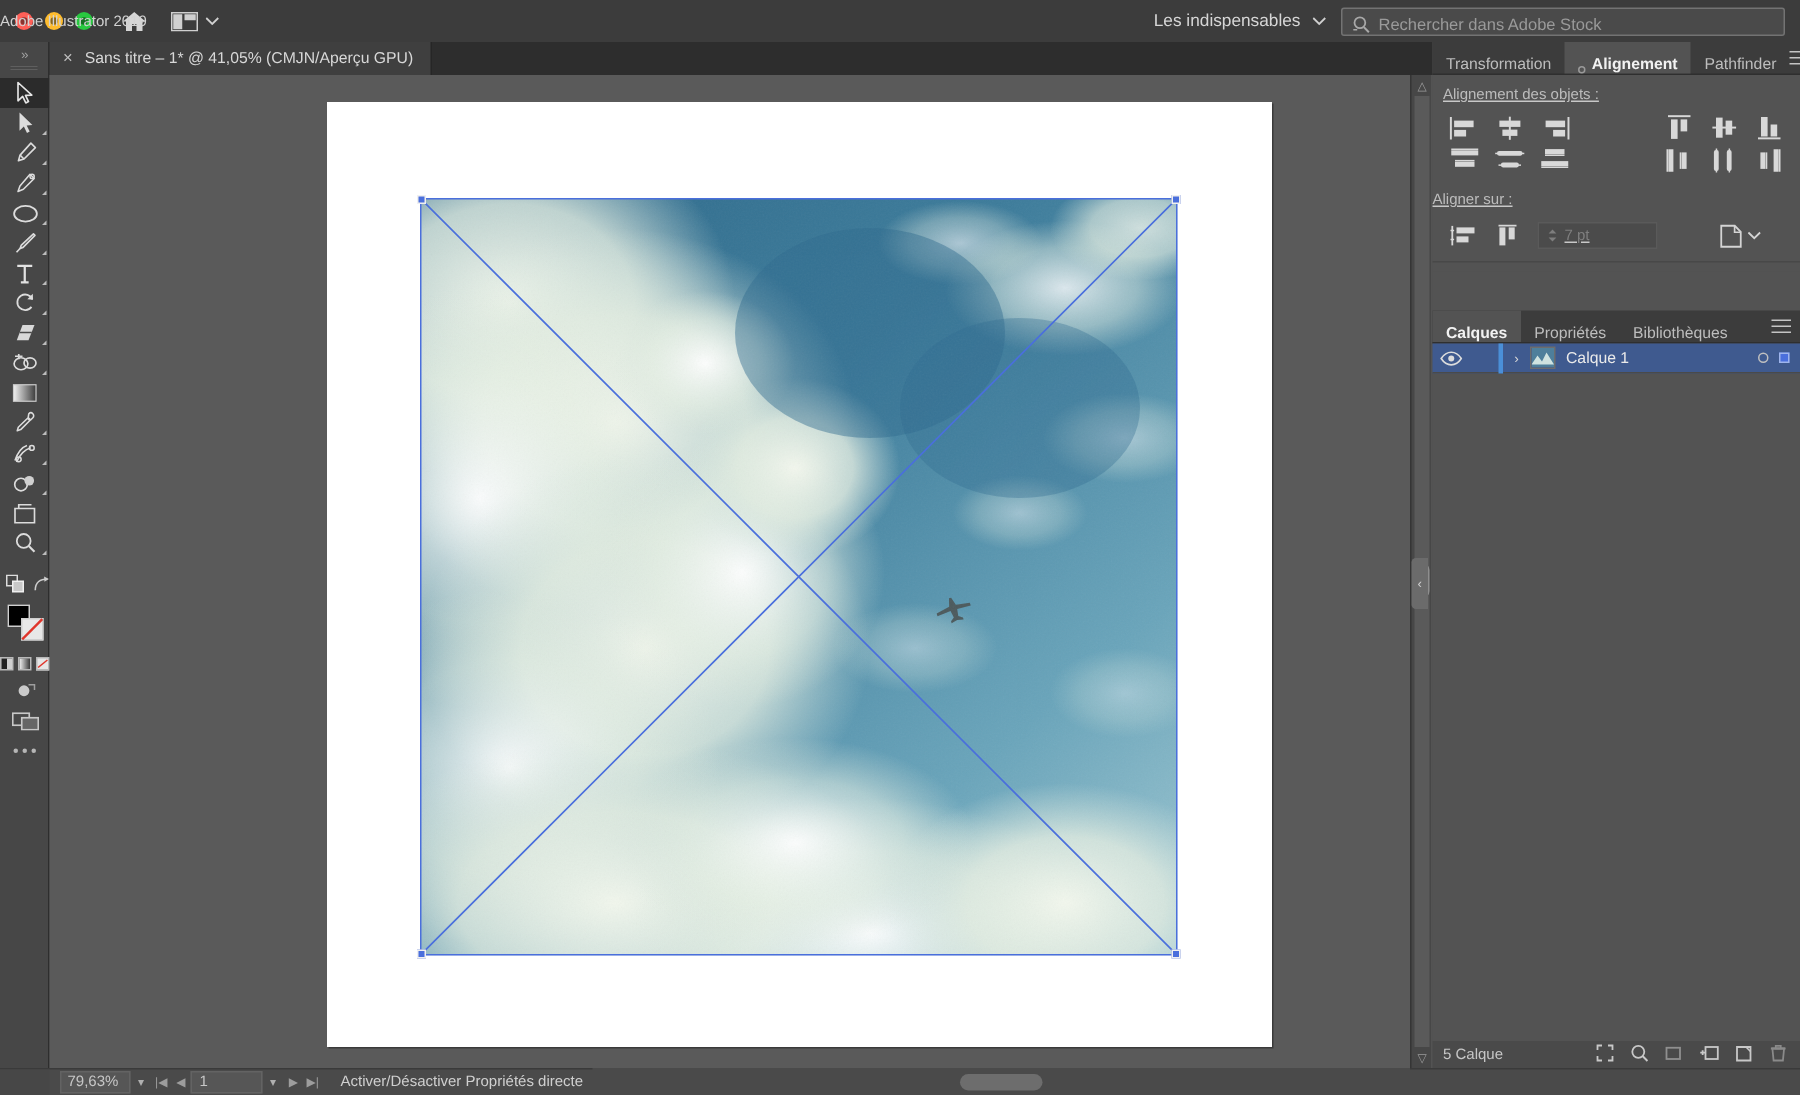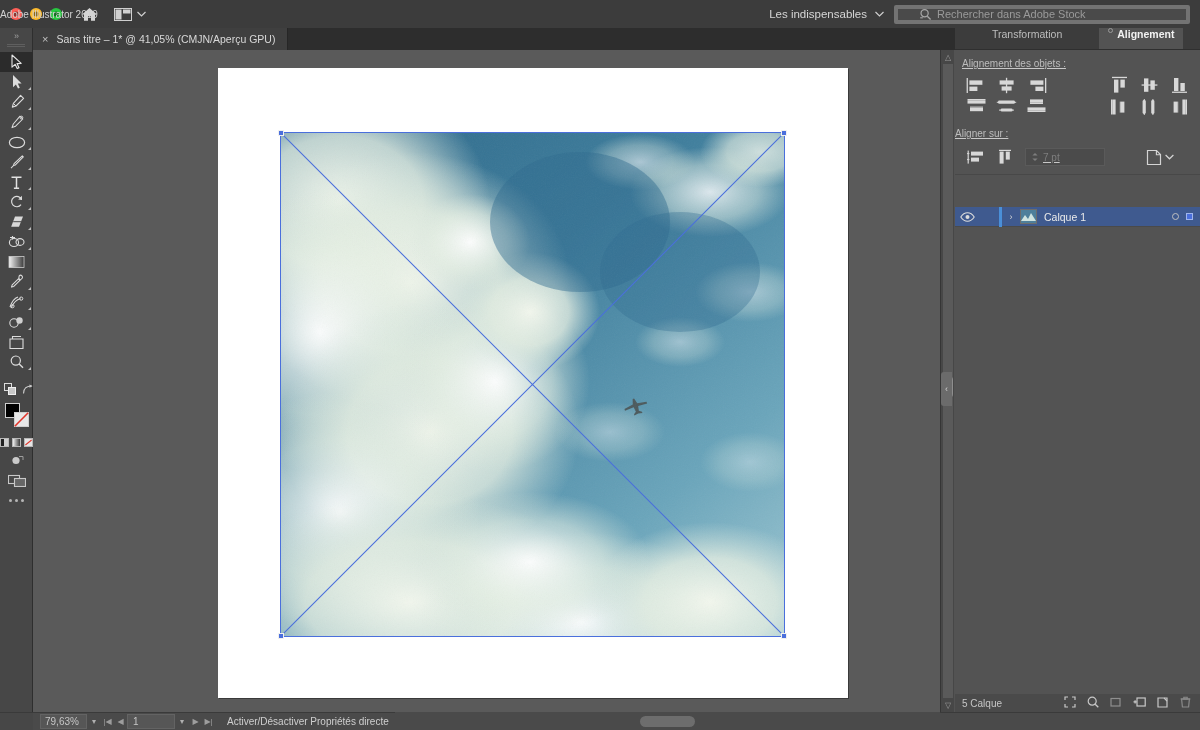--- a/index.html
+++ b/index.html
@@ -33,22 +33,22 @@
     position: absolute; left: 0; right: 0; text-align: left;
     font-size: 10px; color: #d2d2d2; pointer-events: none;
   }
   .tb-right { margin-left: auto; display:flex; align-items:center; gap: 10px; padding-right: 10px; }
   .workspace {
     display: flex; align-items: center; gap: 8px;
     font-size: 11.5px; color: #d6d6d6;
   }
   .searchbox {
     width: 296px; height: 19px; background: #4a4a4a;
-    border: 4px solid #737373; border-radius: 2px;
-    display: flex; align-items: center; gap: 5px; padding: 0 21px;
+    border: 1px solid #737373; border-radius: 2px;
+    display: flex; align-items: flex-end; gap: 5px; padding: 0 6px;
     font-size: 11px; color: #9a9a9a;
   }
 
   
   .tabbar {
     position: absolute; left: 0; top: 28px; width: 1200px; height: 22px;
     background: #2d2d2d;
   }
   .doctab {
     position: absolute; left: 33px; top: 0; height: 22px;
@@ -174,22 +174,22 @@
   
   .rightcol {
     position: absolute; left: 955px; top: 28px; width: 245px; height: 684px;
     background: #535353;
   }
   .ptabs {
     height: 22px; background: #3c3c3c; display: flex; align-items: stretch;
     border-bottom: 1px solid #2f2f2f;
   }
   .ptab {
-    display: flex; align-items: flex-start; gap: 4px;
-    padding: 0 9px; font-size: 10.5px; color: #bdbdbd; margin-left: 28px;
+    display: flex; align-items: flex-end; gap: 4px;
+    padding: 0 9px; font-size: 10.5px; color: #bdbdbd;
   }
   .ptab.active { background: #535353; color: #f2f2f2; font-weight: bold; }
   .ptab .circ { width:5px; height:5px; border:1px solid #9a9a9a; border-radius:50%; }
   .pmenu { margin-left: auto; width: 26px; display:flex; align-items:center; justify-content:center; }
   .hamb { width: 13px; height: 9px; display:flex; flex-direction:column; justify-content:space-between; }
   .hamb i { display:block; height:1px; background:#c4c4c4; }
 
   .align-body { padding: 8px 0 6px; background: #535353; text-decoration: underline; }
   .sec-label { font-size: 10px; color: #bcbcbc; padding: 0 0 5px 7px; }
   .btn-row { display: flex; align-items: center; height: 22px; padding: 0 6px; }
@@ -727,20 +727,38 @@
           </svg>
           <svg width="9" height="6" viewBox="0 0 9 6">
               <path d="M0.6 1 4.5 4.8 8.4 1" fill="none" stroke="#d4d4d4" stroke-width="1.2"></path>
             </svg>
         </div>
       </div>
       <div class="divider-line"></div>
     </div>
 
     <div class="layers-panel">
+      <div class="ptabs">
+        <div class="ptab active">
+          <span>Calques</span>
+        </div>
+        <div class="ptab">
+          <span>Propriétés</span>
+        </div>
+        <div class="ptab">
+          <span>Bibliothèques</span>
+        </div>
+        <div class="pmenu">
+          <span class="hamb">
+              <i></i>
+              <i></i>
+              <i></i>
+            </span>
+        </div>
+      </div>
 
       <div class="layer-row selected">
         <span class="lr-eye">
           <svg width="15" height="10" viewBox="0 0 15 10">
               <path d="M0.8 5C3 1.6 5.2 0.8 7.5 0.8s4.5 0.8 6.7 4.2C12 8.4 9.8 9.2 7.5 9.2S3 8.4 0.8 5z" fill="none" stroke="#dcdcdc" stroke-width="1.1"></path>
               <circle cx="7.5" cy="5" r="2" fill="#dcdcdc"></circle>
             </svg>
         </span>
         <span class="lr-lock"></span>
         <span class="lr-colorbar"></span>

